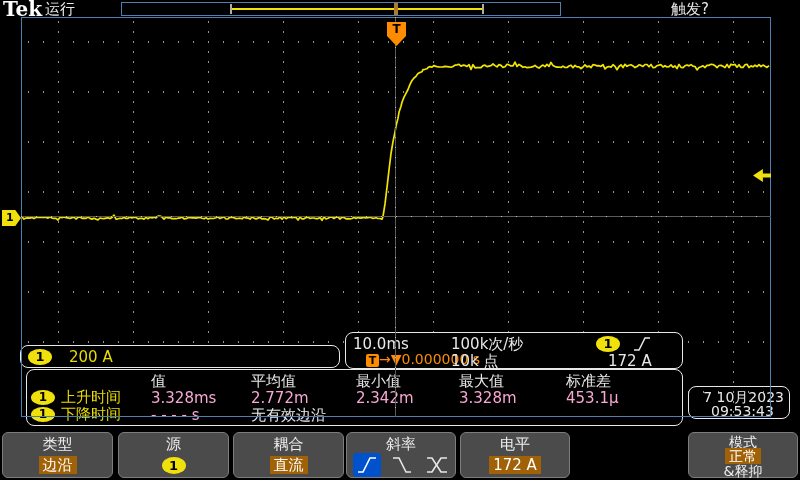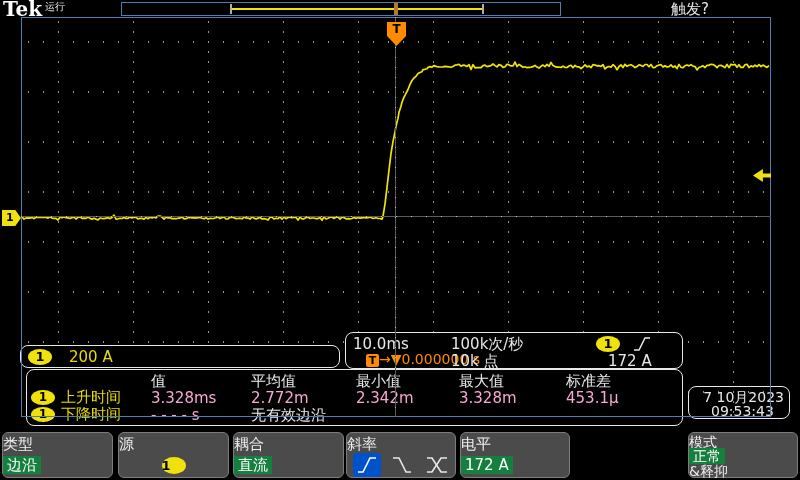--- a/index.html
+++ b/index.html
@@ -4,21 +4,21 @@
 <style>
   html,body{margin:0;padding:0;background:#222;}
   #screen{
     position:relative;width:800px;height:480px;background:#000;overflow:hidden;
     font-family:"DejaVu Sans","Liberation Sans",sans-serif;color:#e8e8e8;
   }
   .abs{position:absolute;}
   
   #tek-logo{left:3px;top:-3px;font-family:"DejaVu Serif","Liberation Serif",serif;
     font-weight:bold;font-size:20px;color:#fff;}
-  #run-status{left:45px;top:0px;font-size:10px;color:#e8e8e8;}
+  #run-status{left:45px;top:0px;font-size:15px;color:#e8e8e8;}
   #trigger-status{left:671px;top:0px;font-size:15px;color:#e8e8e8;}
   #record-bar{left:121px;top:2px;width:438px;height:12px;border:1px solid #4e7fb2;}
   #record-line{left:109px;top:5px;width:252px;height:2px;background:#f0e10c;}
   .rec-tick{top:1px;width:2px;height:10px;background:#b3ae98;}
   #rec-tick-left{left:108px;} #rec-tick-right{left:360px;}
   #rec-trig-tick{left:272px;top:0px;width:4px;height:12px;background:#b07a28;}
   
   #graticule{
     left:21px;top:17px;width:750px;height:400px;background:#000;
     background-image:
@@ -58,24 +58,24 @@
   #date-box{left:688px;top:386px;width:102px;height:33px;border:1px solid #e8e8e8;
     border-radius:8px;background:transparent;z-index:10;box-sizing:border-box;}
   .tb-orangebox{display:inline-block;background:#ff8c00;color:#000;font-weight:bold;
     font-size:11px;line-height:13px;width:13px;text-align:center;border-radius:2px;}
   
   .mh{font-size:15px;color:#e8e8e8;}
   .mv{font-size:15px;color:#f9a8d4;}
   
   #menu-bar{left:0;top:430px;width:800px;height:50px;background:#000;z-index:50;}
   .mbtn{position:absolute;top:2px;height:46px;background:#4b4b4b;border:1px solid #7d7d7d;
-    border-radius:6px;box-sizing:border-box;}
+    border-radius:6px;box-sizing:border-box;text-align:center;}
   .m-label{position:absolute;top:2px;left:0;width:100%;font-size:15px;color:#efefef;}
   .m-value{position:absolute;top:23px;left:0;width:100%;font-size:15px;}
-  .hl{background:#15803d;color:#fff;padding:0 4px;}
+  .hl{background:#a16207;color:#fff;padding:0 4px;}
   .m-badge{position:absolute;top:24px;left:50%;margin-left:-12px;width:24px;height:17px;
     background:#f0e10c;color:#000;font-weight:bold;border-radius:50%;font-size:13px;line-height:17px;}
   .slope-opt{position:absolute;top:20px;width:28px;height:24px;}
   .slope-sel{background:#0052cc;border-radius:4px;}
   #mode-line1{top:15px;} #mode-line2{position:absolute;top:30px;left:0;width:100%;font-size:14px;color:#efefef;}
   #btn-mode .m-label{font-size:14px;top:1px;}
   #btn-mode .m-value{font-size:14px;top:15px;}
 </style>
 </head>
 <body>

